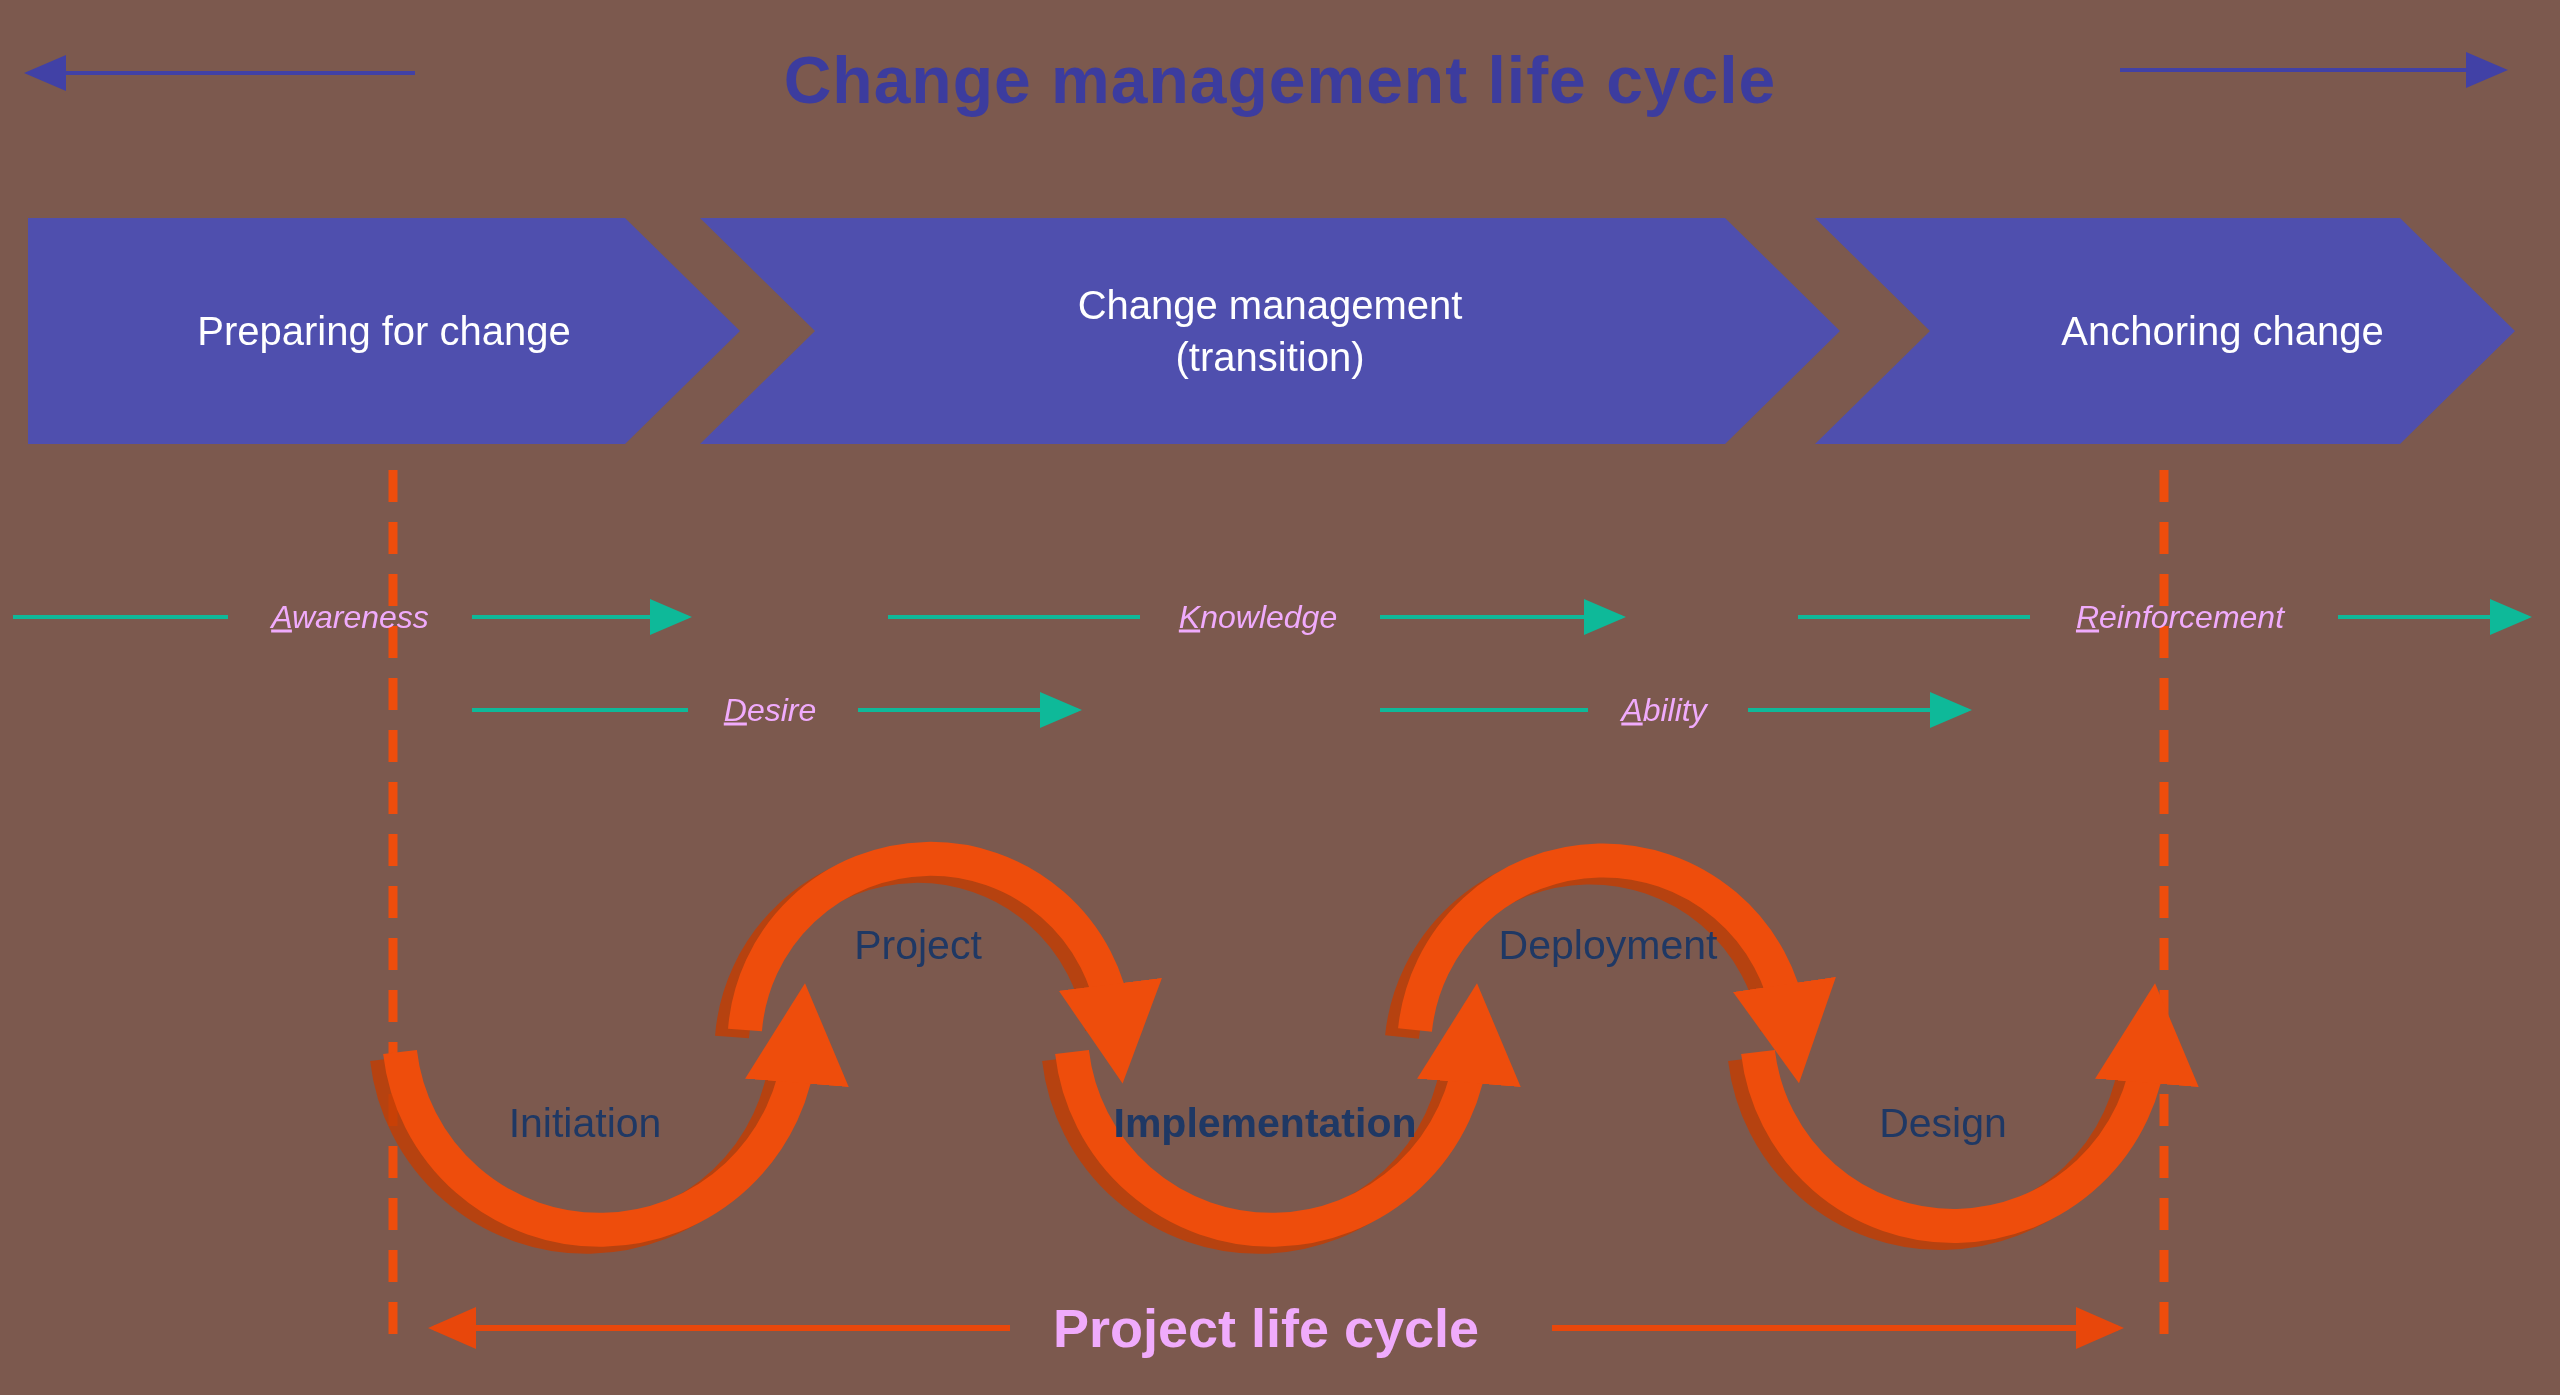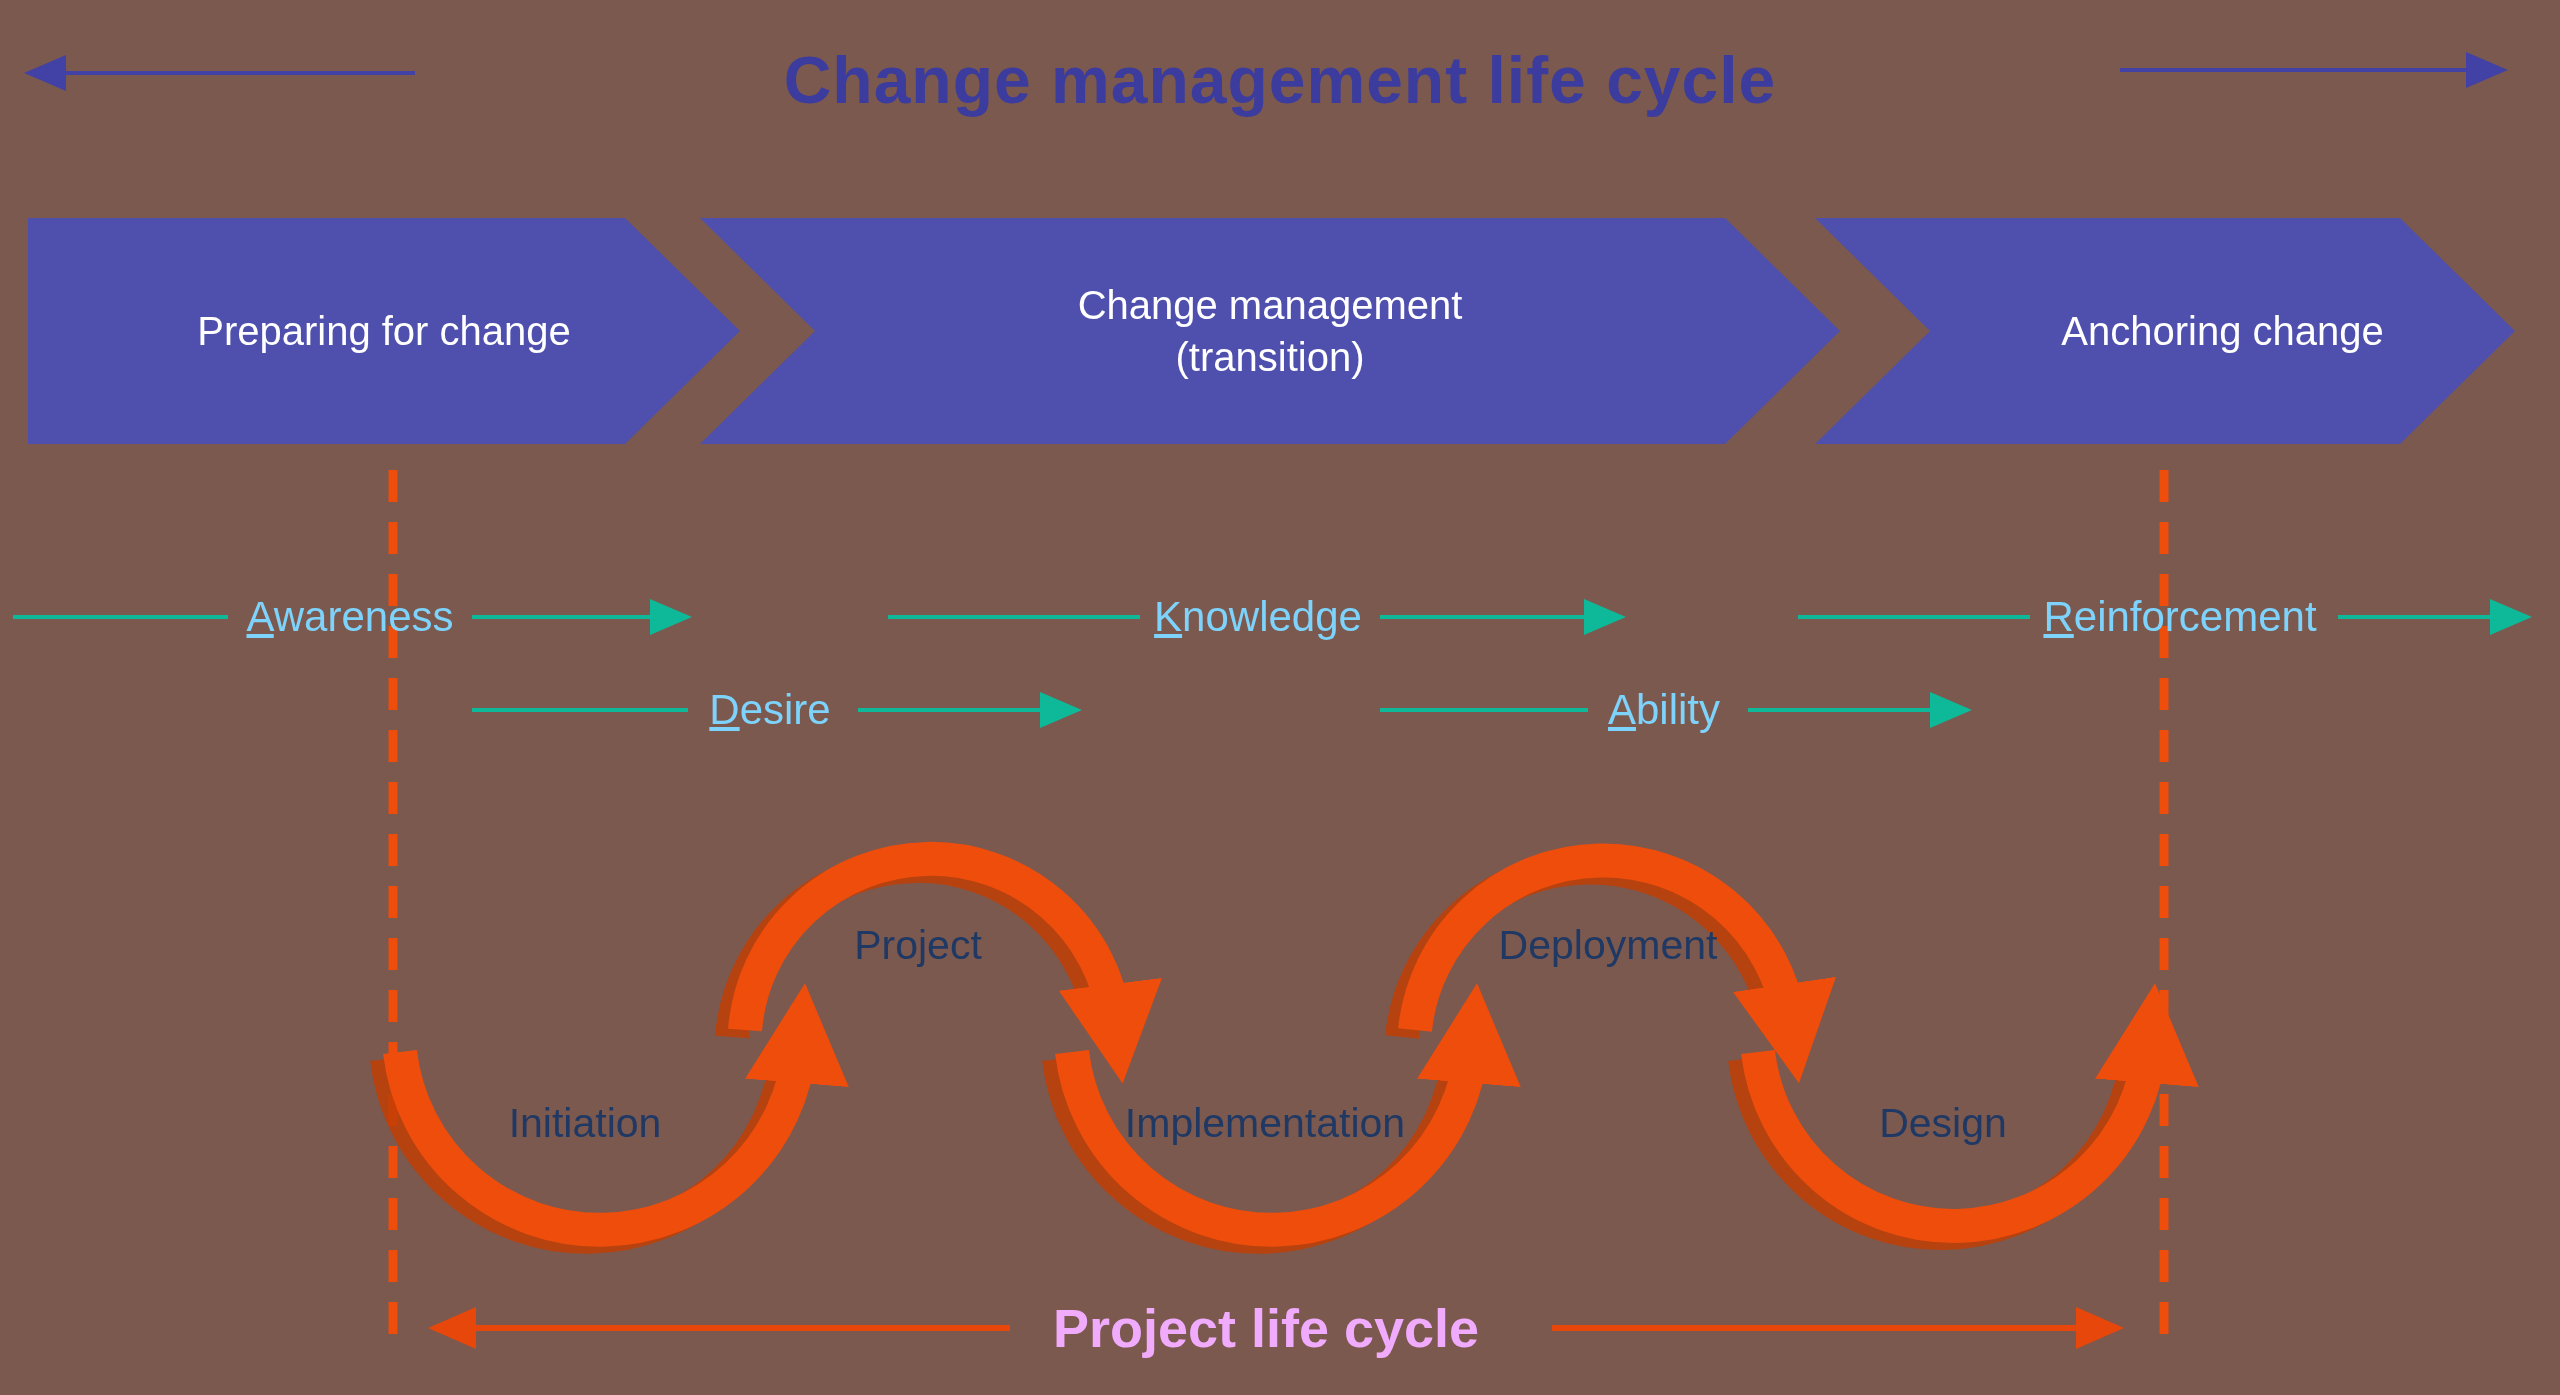--- a/index.html
+++ b/index.html
@@ -31,21 +31,21 @@
   .chev-2 {
     left:700px; width:1140px;
     clip-path:polygon(0 0, calc(100% - 115px) 0, 100% 50%, calc(100% - 115px) 100%, 0 100%, 115px 50%);
   }
   .chev-3 {
     left:1815px; width:700px; padding-left:115px;
     clip-path:polygon(0 0, calc(100% - 115px) 0, 100% 50%, calc(100% - 115px) 100%, 0 100%, 115px 50%);
   }
   .adkar-label {
     position:absolute; transform:translate(-50%,-50%);
-    color:#7dd3fc; font-size:42px; white-space:nowrap;
+    color:#f0abfc; font-style:italic; font-size:32px; white-space:nowrap;
   }
   .adkar-label .initial { text-decoration:underline; }
   .stage-label {
     position:absolute; transform:translate(-50%,-50%);
     color:#1f3864; font-size:41px; white-space:nowrap;
   }
   .project-label {
     position:absolute; left:1266px; top:1328px; transform:translate(-50%,-50%);
     color:#f0abfc; font-weight:bold; font-size:54px; white-space:nowrap;
   }
@@ -135,19 +135,19 @@
   </div>
   <div class="adkar-label" style="left:770px; top:710px;">
     <span class="initial">D</span><span>esire</span>
   </div>
   <div class="adkar-label" style="left:1664px; top:710px;">
     <span class="initial">A</span><span>bility</span>
   </div>
 
   <div class="stage-label" style="left:585px; top:1123px;">Initiation</div>
   <div class="stage-label" style="left:918px; top:945px;">Project</div>
-  <div class="stage-label" style="left:1265px; top:1123px;">Implementation</div>
+  <div class="stage-label" style="left:1265px; top:1123px;font-weight:bold;">Implementation</div>
   <div class="stage-label" style="left:1608px; top:945px;">Deployment</div>
   <div class="stage-label" style="left:1943px; top:1123px;">Design</div>
 
   <div class="project-label">Project life cycle</div>
 
 </div>
 
 </body></html>

